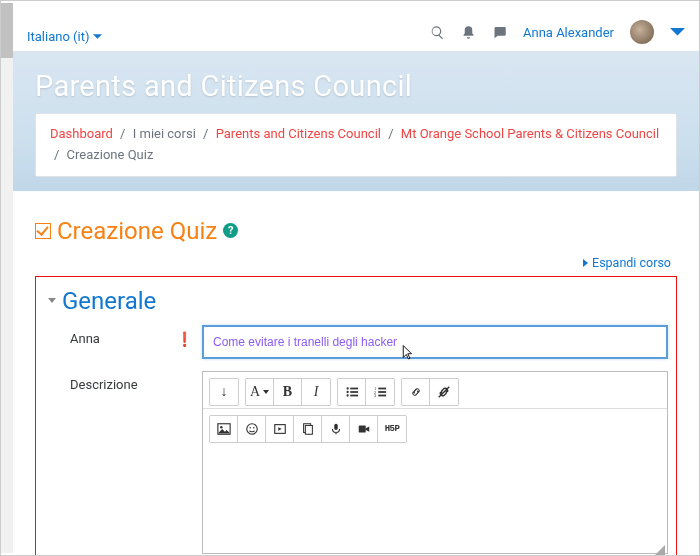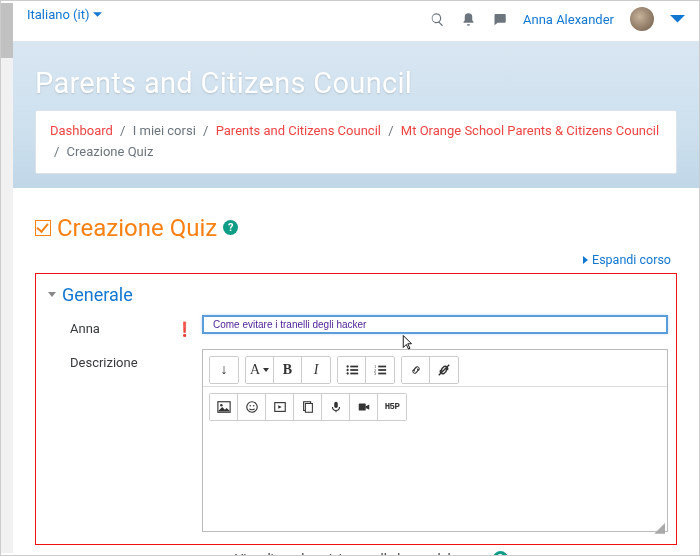--- a/index.html
+++ b/index.html
@@ -1,49 +1,49 @@
 <!DOCTYPE html>
 <html><head>
 <meta charset="utf-8">
 <style>
   * { box-sizing: border-box; margin: 0; padding: 0; }
   body { font-family: -apple-system, "Segoe UI", Roboto, Arial, sans-serif; font-size: 13px; color: #373a3c; background: #fff; width: 700px; height: 556px; overflow: hidden; position: relative; border: 1px solid #ccc;}
   .scroll-bar { position: absolute; left: 0; top: 2px; bottom: 2px; width: 12px; background: #f1f1f1; }
   .scroll-thumb { background: #c1c1c1; width: 12px; height: 55px; margin-top: 0; }
   .content-wrap { margin-left: 12px; height: 100%; overflow: hidden; }
-  .topbar { display: flex; align-items: flex-start; padding: 6px 14px; height: 40px; background: #fff; border-bottom: 1px solid rgba(0,0,0,0); }
+  .topbar { display: flex; align-items: flex-end; padding: 6px 14px; height: 26px; background: #fff; border-bottom: 1px solid rgba(0,0,0,0); margin-top: 24px; }
   .lang-picker { color: #1177d1; font-size: 13px; cursor: pointer; display: flex; align-items: center; gap: 4px;}
   .topbar-spacer { flex: 1; }
   .topbar-icons { display: flex; align-items: center; gap: 16px; color: #6c757d; }
   .topbar-icons svg, .topbar-icons .ico { width: 15px; height: 15px; fill: #6c757d; }
   .user-block { display: flex; align-items: center; gap: 16px; color: #1177d1; cursor: pointer; }
   .avatar { width: 24px; height: 24px; border-radius: 50%; background: radial-gradient(circle at 40% 40%, #c7b29b, #6b5844); }
-  .header-area { background: linear-gradient(180deg, #d9e6f2 0%, #cde0ee 60%, #c0d7e8 100%); padding: 25px 22px 14px 22px; }
+  .header-area { background: linear-gradient(180deg, #d9e6f2 0%, #cde0ee 60%, #c0d7e8 100%); padding: 18px 22px 14px 22px; }
   .page-title { color: #fff; font-size: 29px; font-weight: 400; text-shadow: 0 1px 2px rgba(0,0,0,0.15); margin-bottom: 10px; letter-spacing: 0.3px;}
   .breadcrumb-card { background: #fff; border: 1px solid #dee2e6; border-radius: 2px; padding: 10px 14px; font-size: 13px; color: #1177d1; line-height: 1.6;}
   .breadcrumb-card a { color: #ef4444; text-decoration: none; }
   .breadcrumb-card .sep { color: #6c757d; margin: 0 4px; }
   .breadcrumb-card .muted { color: #6c757d; }
   .main-area { padding: 14px 22px 0 22px; }
   .form-heading { display: flex; align-items: center; gap: 6px; margin: 12px 0 4px 0;}
   .form-heading .htxt { color: #f98012; font-size: 24px; font-weight: 400; }
   .check-ico { width: 16px; height: 16px; display: inline-block; border: 1px solid #f98012; position: relative; }
   .check-ico::after { content:""; position:absolute; left:3px; top:0px; width:5px; height:9px; border: solid #f98012; border-width: 0 2px 2px 0; transform: rotate(40deg); }
   .help-ico { width: 15px; height: 15px; border-radius: 50%; background: #0f9d88; color: #fff; display: inline-flex; align-items: center; justify-content: center; font-size: 11px; font-weight: bold; cursor: pointer;}
   .expand-row { text-align: right; padding: 6px 6px 6px 0; }
   .expand-row a { color: #1177d1; font-size: 12.5px; text-decoration: none; }
   .redbox { border: 1px solid #e11; padding: 8px 8px 0 8px; }
   .section-head { display: flex; align-items: center; gap: 6px; margin: 2px 0 10px 4px; }
   .section-head .collapse-caret { width: 0; height: 0; border-top: 5px solid #888; border-left: 4px solid transparent; border-right: 4px solid transparent; }
-  .section-head .stxt { color: #1177d1; font-size: 18px; font-weight: 400; }
+  .section-head .stxt { color: #1177d1; font-size: 24px; font-weight: 400; }
   .field-row { display: flex; align-items: flex-start; margin-bottom: 12px; }
   .label-col { width: 158px; padding: 6px 8px 0 26px; font-size: 13px; color: #373a3c; display: flex; align-items: center; justify-content: space-between;}
   .req-mark { color: #d9534f; font-size: 14px; }
   .input-col { flex: 1; }
-  .text-input { width: 100%; padding: 2px 9px; font-size: 10px; border: 2px solid #5b9dd9; outline: none; color: #4c1d95; box-shadow: 0 0 3px rgba(91,157,217,0.35); }
+  .text-input { width: 100%; padding: 8px 9px; font-size: 12px; border: 2px solid #5b9dd9; outline: none; color: #8b5cf6; box-shadow: 0 0 3px rgba(91,157,217,0.35); }
   .cursor-ptr { position: absolute; width: 18px; height: 24px; pointer-events:none;}
   .editor-box { border: 1px solid #bbb; background: #fff; }
   .toolbar { padding: 6px 6px 2px 6px; display: flex; flex-wrap: wrap; gap: 6px; border-bottom: 1px solid #ddd;}
   .tgroup { display: flex; border: 1px solid #ccc; border-radius: 2px; overflow: hidden;}
   .tbtn { width: 28px; height: 26px; background: #fff; border: none; border-right: 1px solid #ccc; display: flex; align-items: center; justify-content: center; cursor: pointer; font-family: Georgia, serif; font-size: 14px; color: #333;}
   .tbtn:last-child { border-right: none;}
   .tbtn svg { width: 14px; height: 14px; fill: #333; }
   .tcaret::after { content:""; display:inline-block; margin-left:3px; border-top:4px solid #333; border-left:3px solid transparent; border-right:3px solid transparent; vertical-align: middle;}
   .editor-body { min-height: 96px; padding: 6px; }
   .resize-grip { text-align: right; height: 12px; padding-right: 2px; color: #aaa; font-size: 14px;}

